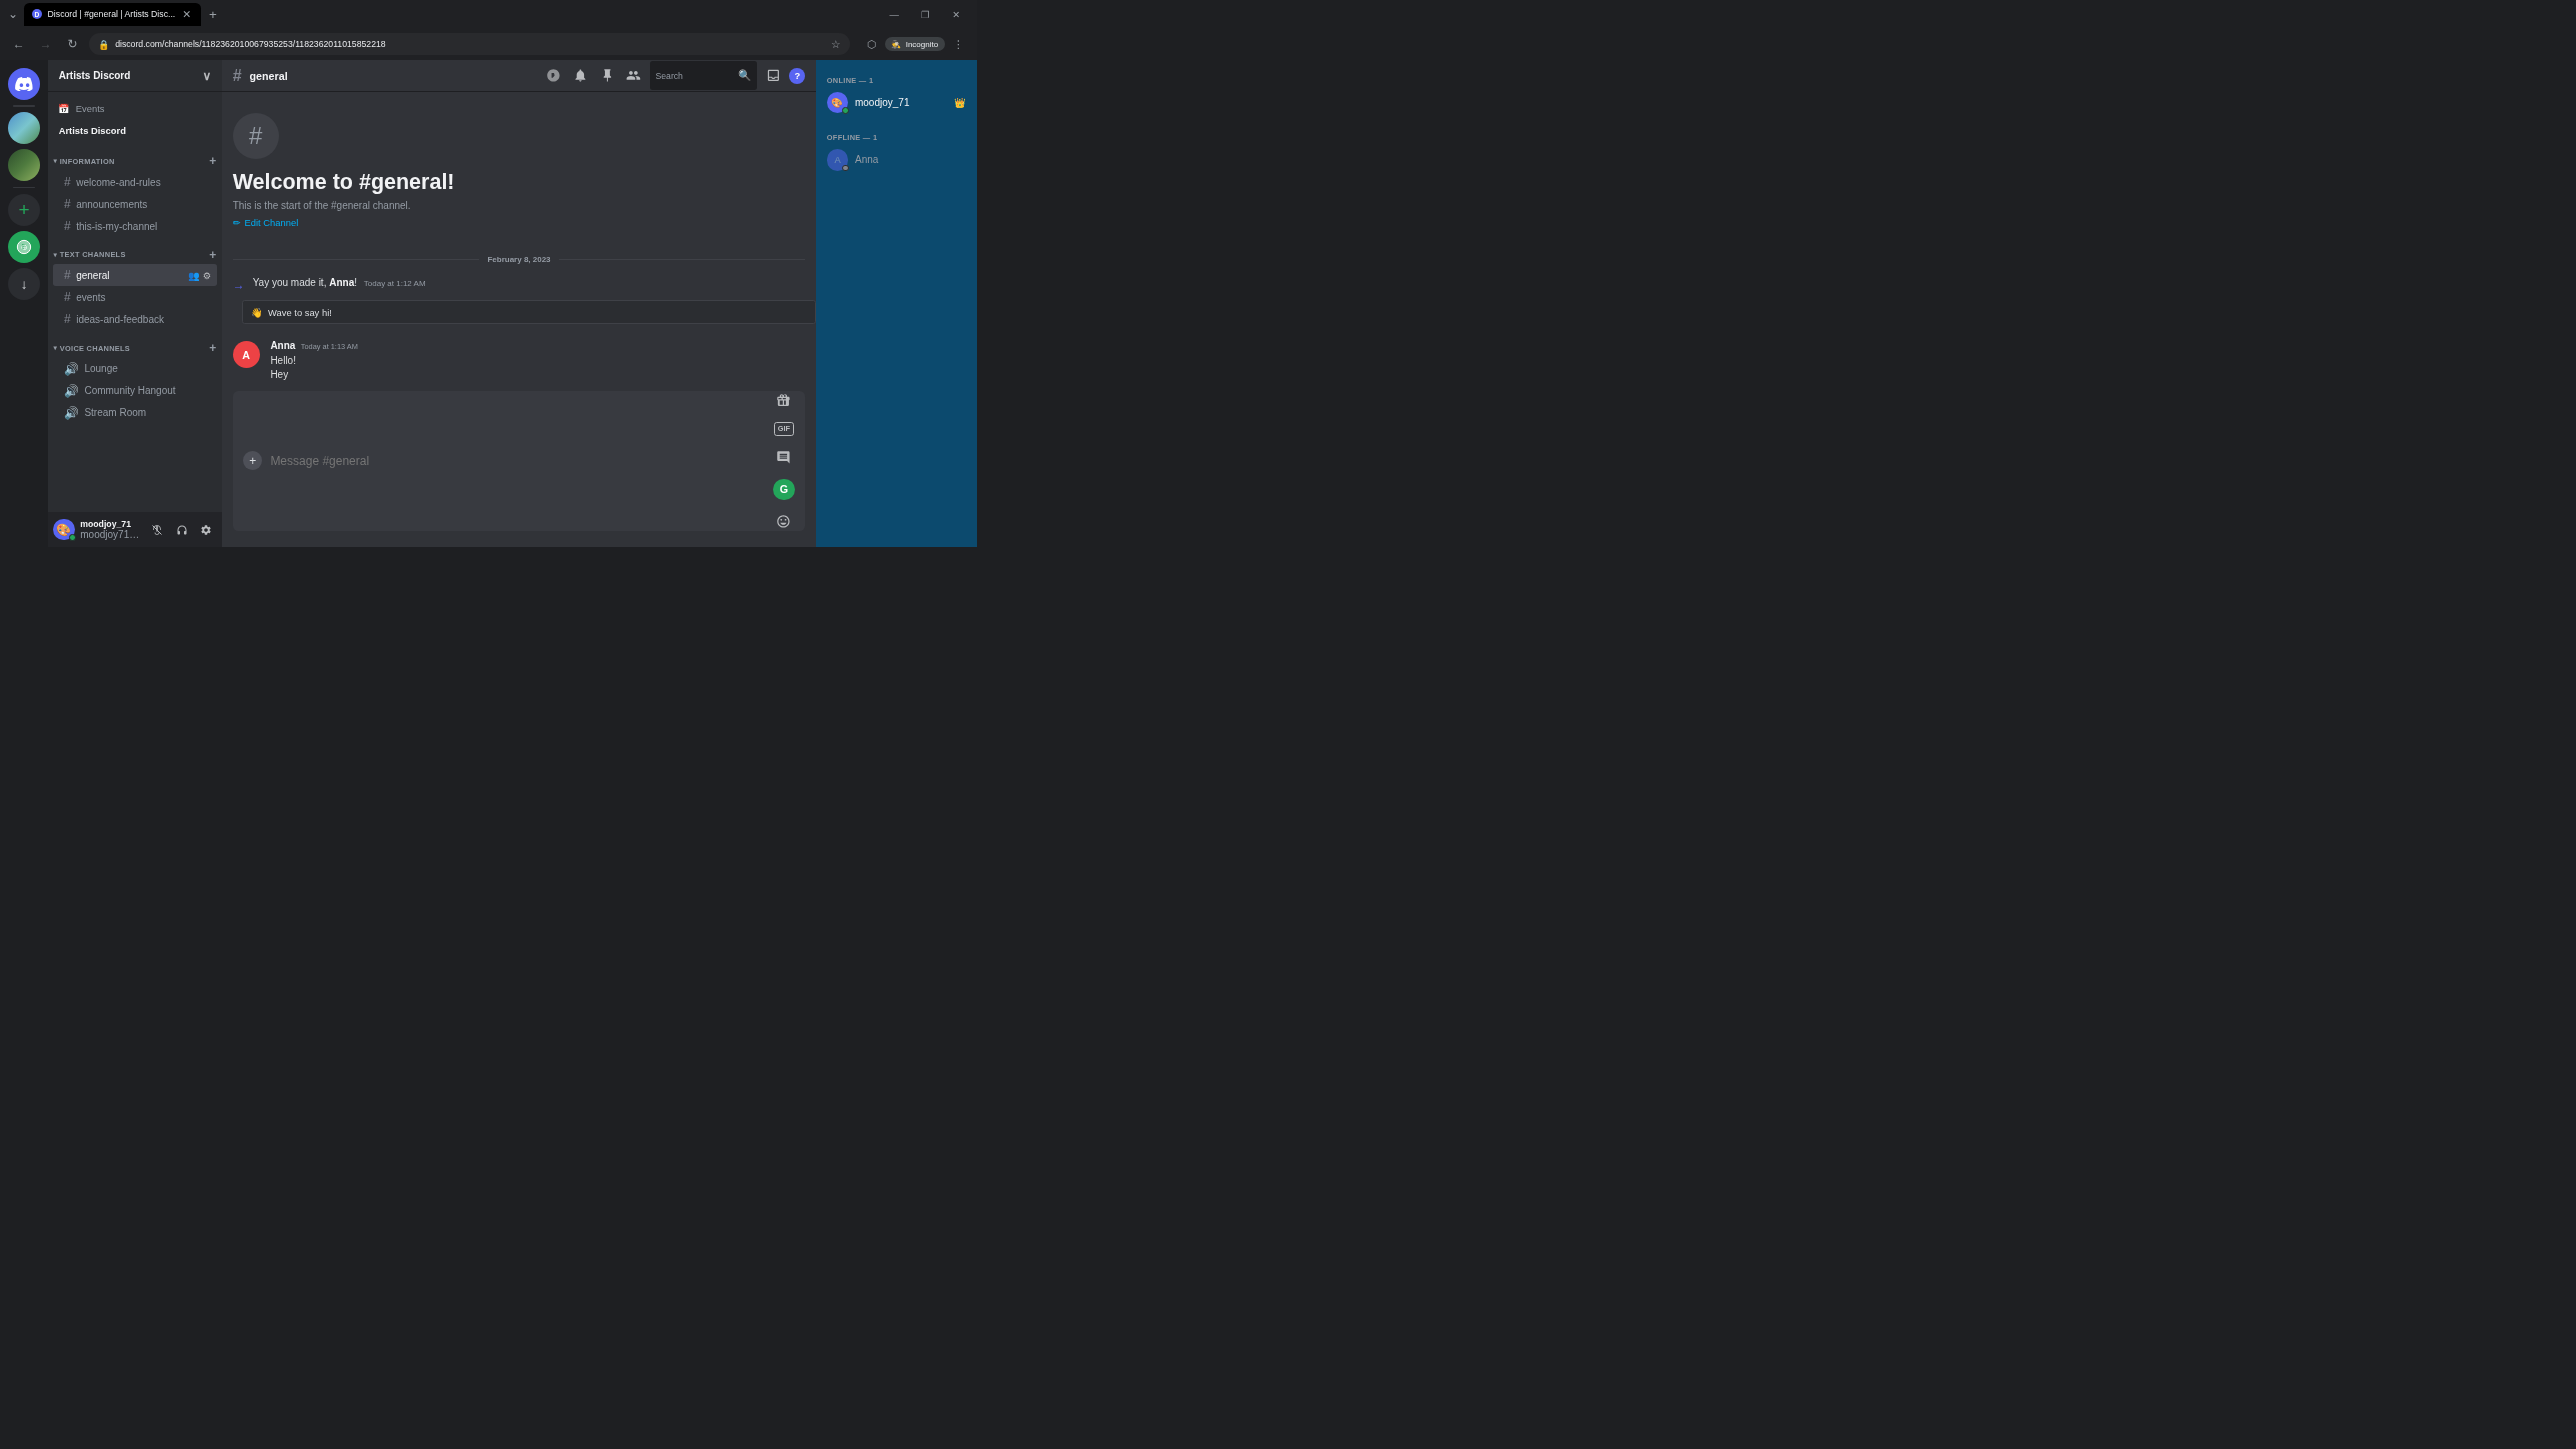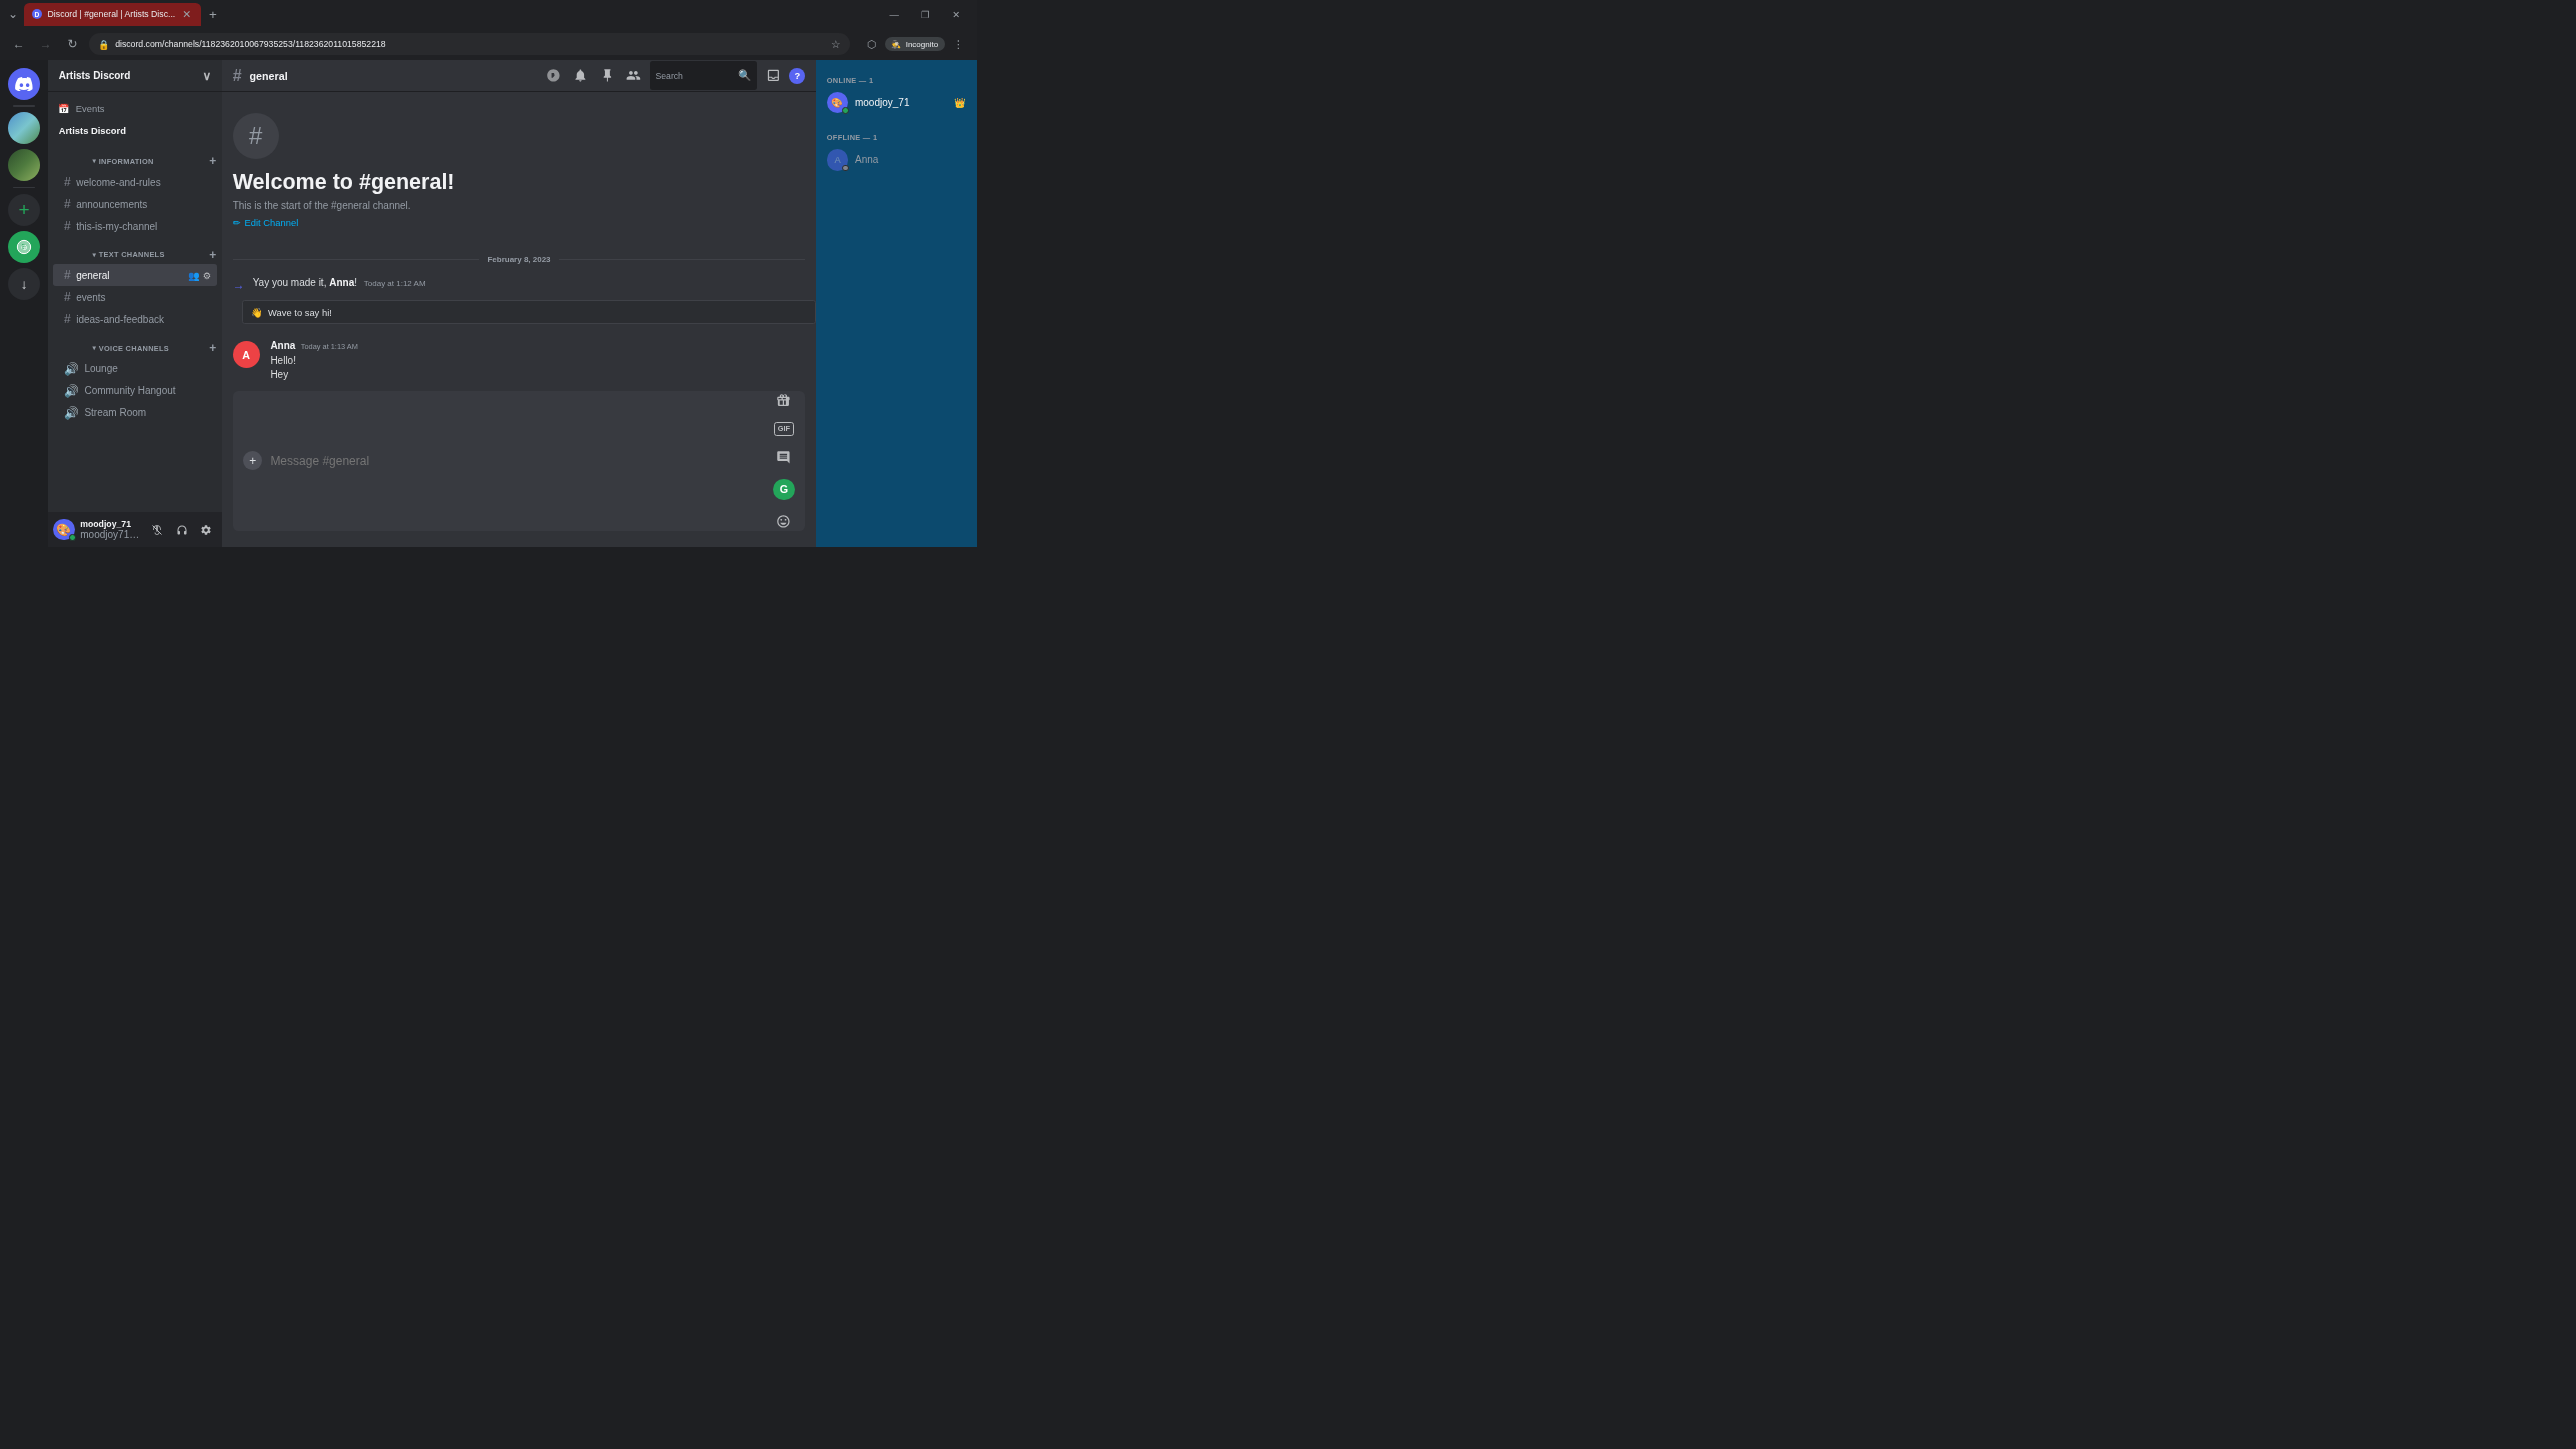--- a/index.html
+++ b/index.html
@@ -24,21 +24,21 @@
       display: flex;
       align-items: center;
       height: 28px;
       padding: 0 5.4px;
       gap: 2.7px;
     }
     .tab {
       display: flex;
       align-items: center;
       gap: 5.4px;
-      background: #7f1d1d;
+      background: #000000;
       border-radius: 5.4px 5.4px 0 0;
       padding: 0 8px;
       height: 23px;
       min-width: 134px;
       font-size: 8.7px;
       color: #e8eaed;
     }
     .tab-favicon {
       width: 10.7px;
       height: 10.7px;
@@ -260,21 +260,20 @@
     .category-header {
       display: flex;
       align-items: center;
       padding: 10.7px 5.4px 2.7px 5.4px;
       font-size: 7.4px;
       font-weight: 700;
       color: #949ba4;
       text-transform: uppercase;
       cursor: pointer;
       letter-spacing: 0.3px;
-      margin-left: 39px;
     }
     .category-chevron { margin-right: 2.7px; font-size: 6.7px; }
     .category-name { flex: 1; }
     .category-add {
       font-size: 12px;
       color: #949ba4;
       cursor: pointer;
     }
 
     .channel-item {

